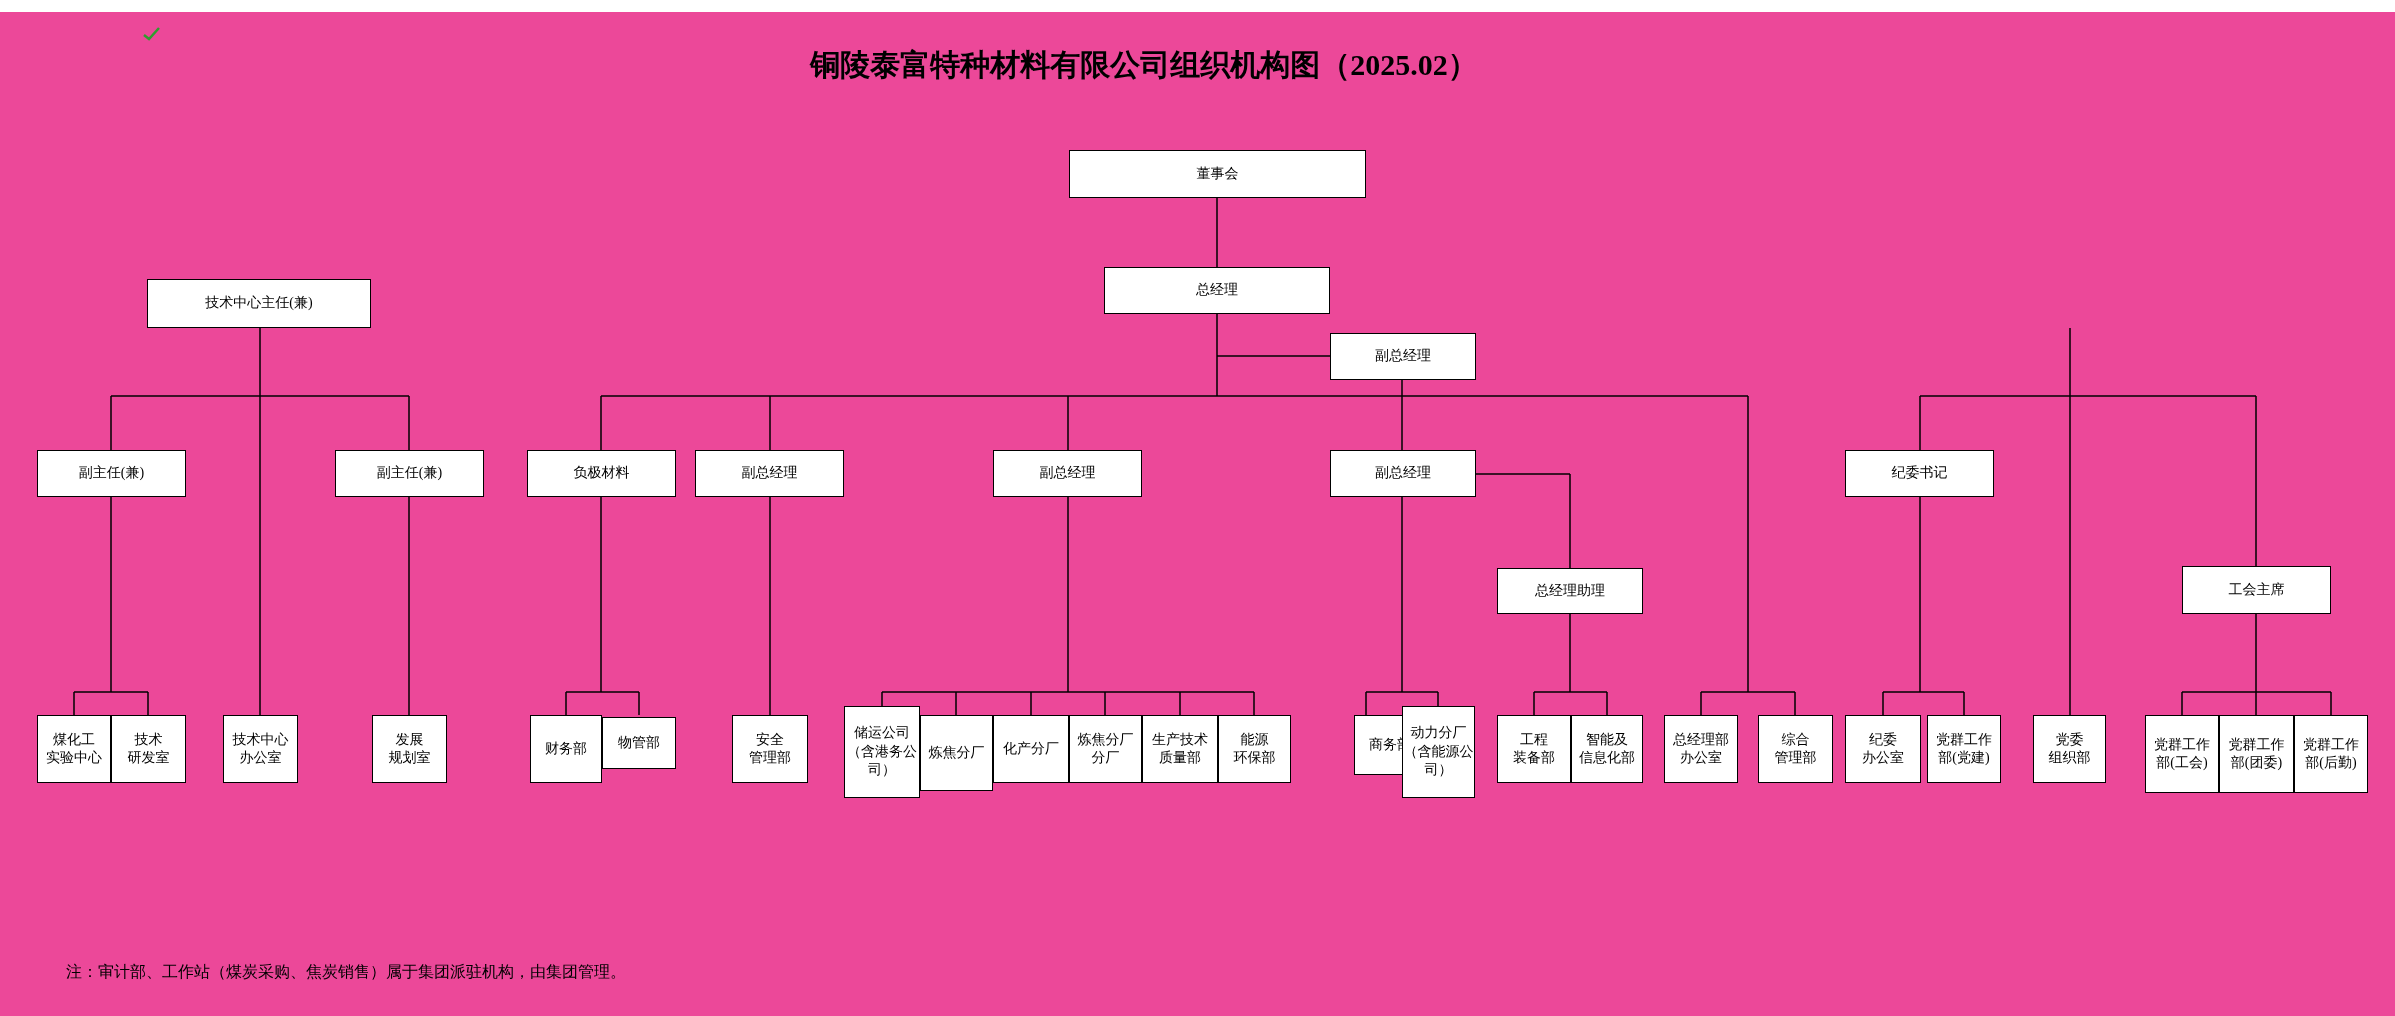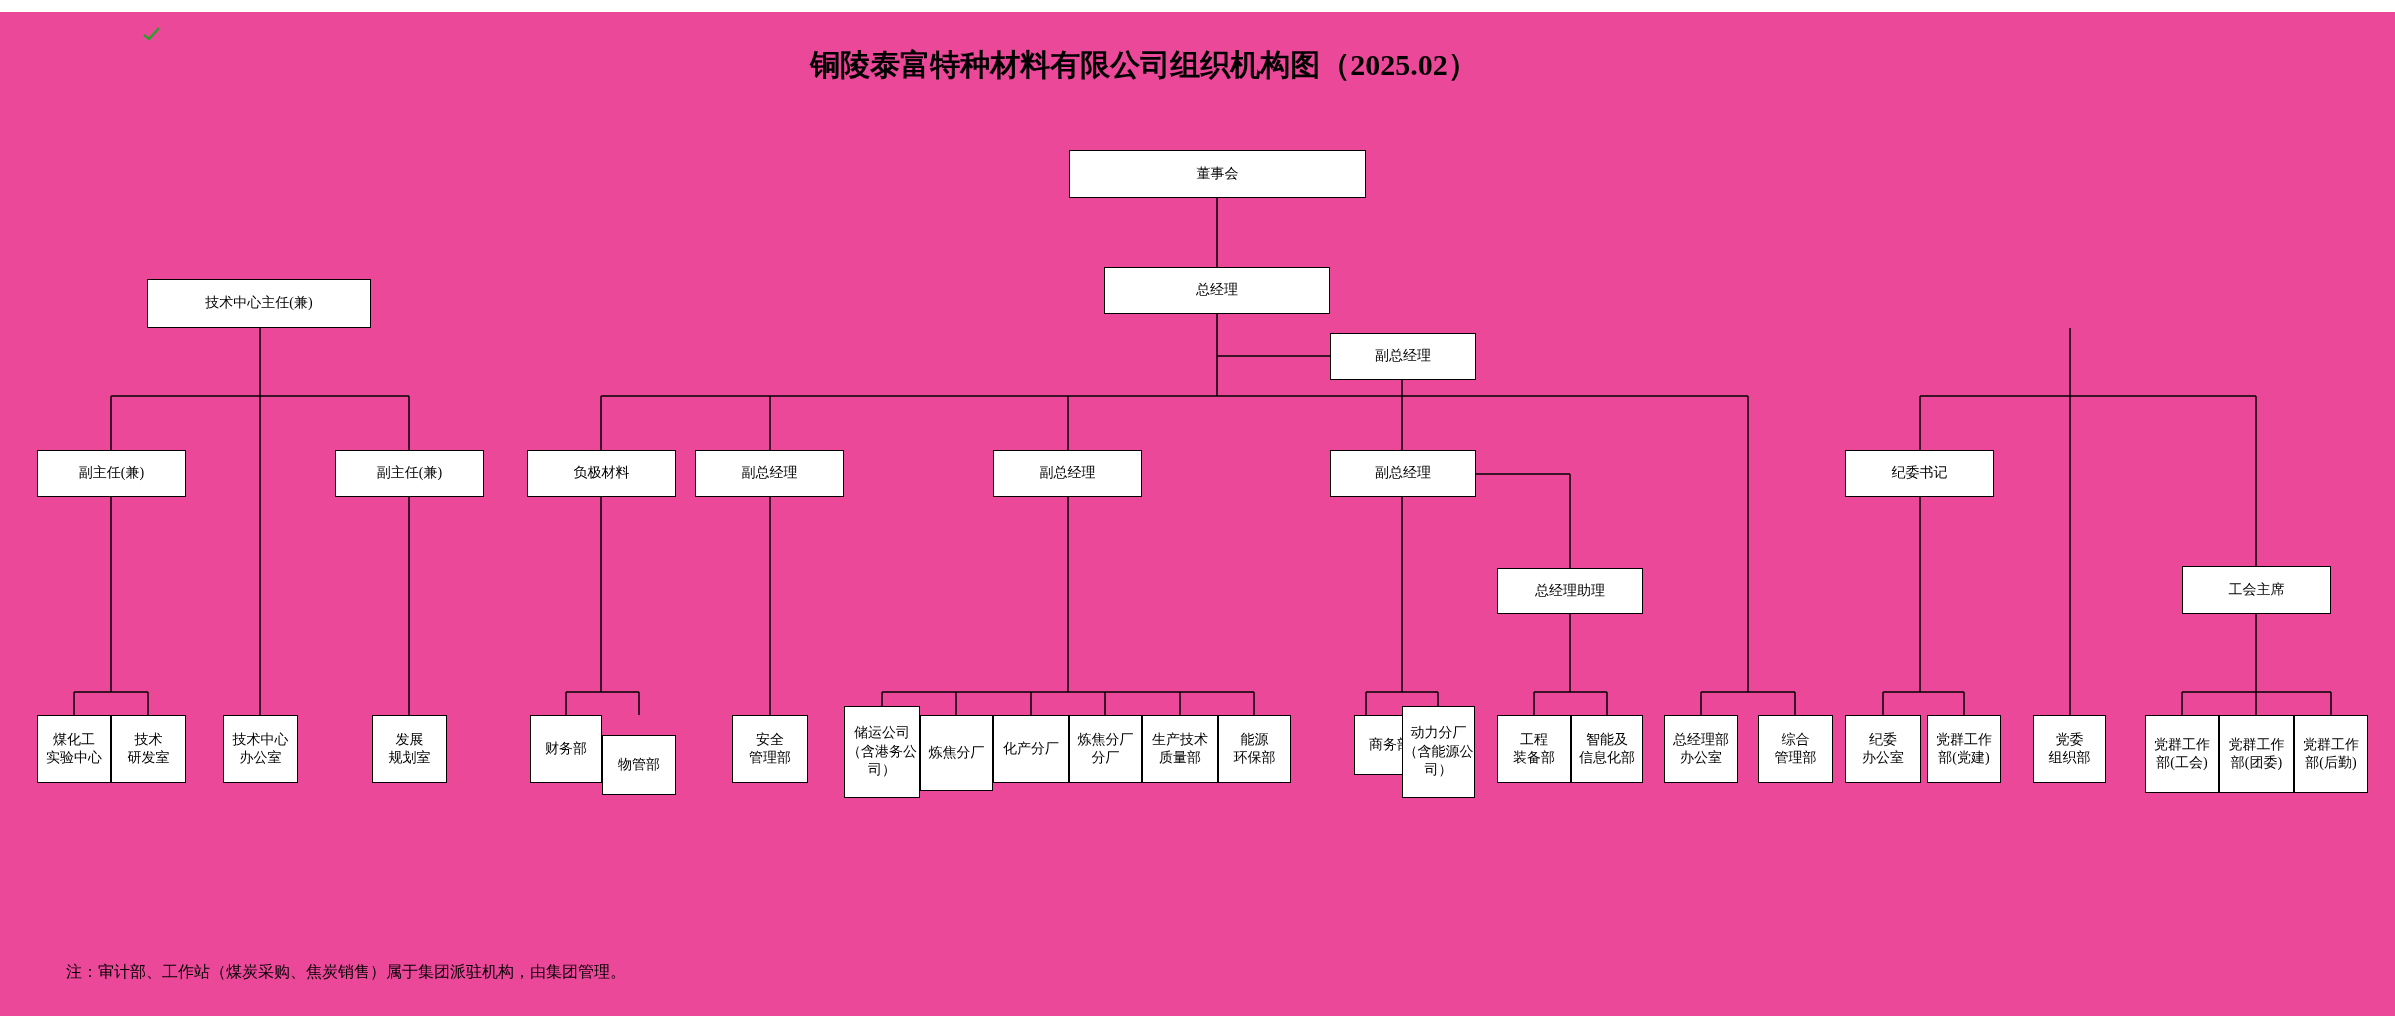--- a/index.html
+++ b/index.html
@@ -161,21 +161,21 @@
 
   <div class="node sm" style="left:37px;top:703px;width:74px;height:68px">煤化工
 实验中心</div>
   <div class="node sm" style="left:111px;top:703px;width:75px;height:68px">技术
 研发室</div>
   <div class="node sm" style="left:223px;top:703px;width:75px;height:68px">技术中心
 办公室</div>
   <div class="node sm" style="left:372px;top:703px;width:75px;height:68px">发展
 规划室</div>
   <div class="node sm" style="left:530px;top:703px;width:72px;height:68px">财务部</div>
-  <div class="node sm" style="left:602px;top:723px;width:74px;height:60px">物管部</div>
+  <div class="node sm" style="left:602px;top:705px;width:74px;height:52px">物管部</div>
   <div class="node sm" style="left:732px;top:703px;width:76px;height:68px">安全
 管理部</div>
   <div class="node sm" style="left:844px;top:694px;width:76px;height:92px">储运公司
 （含港务公
 司）</div>
   <div class="node sm" style="left:920px;top:703px;width:73px;height:76px">炼焦分厂</div>
   <div class="node sm" style="left:993px;top:703px;width:76px;height:68px">化产分厂</div>
   <div class="node sm" style="left:1069px;top:703px;width:73px;height:68px">炼焦分厂
 分厂</div>
   <div class="node sm" style="left:1142px;top:703px;width:76px;height:68px">生产技术

